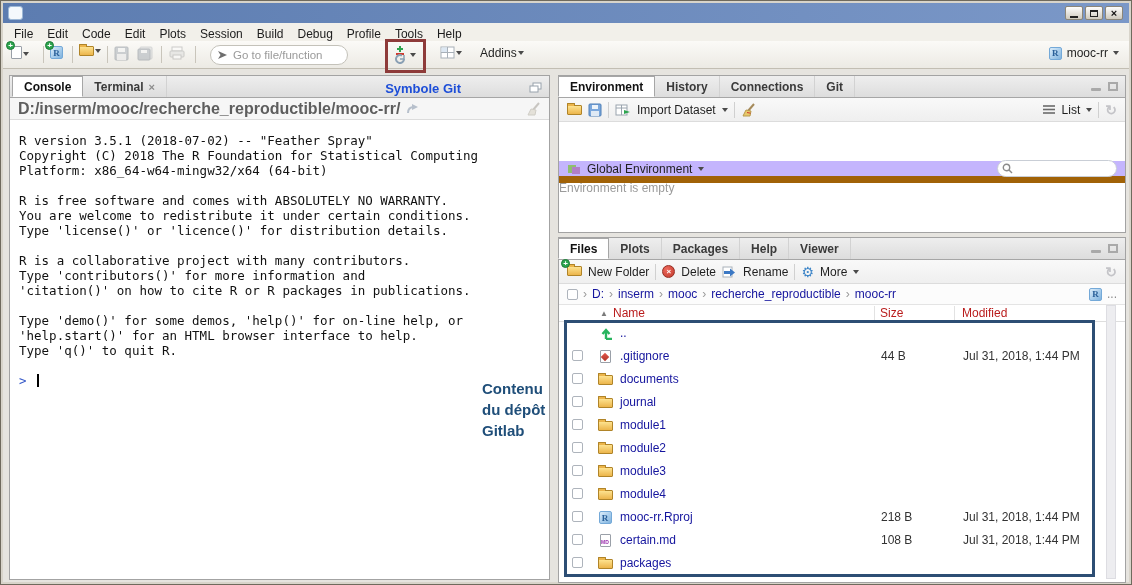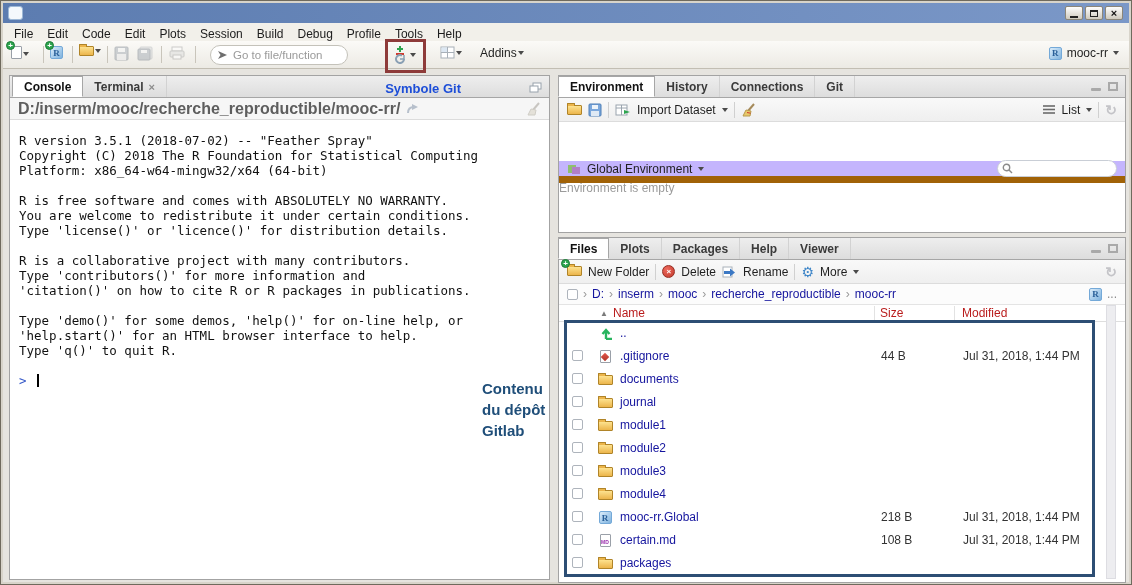--- a/index.html
+++ b/index.html
@@ -503,21 +503,21 @@
         <span class="fic">
             <span class="folder"></span>
           </span>
         <a class="fname">module4</a>
       </div>
       <div class="frow" style="top:184px">
         <span class="cb"></span>
         <span class="fic">
             <span class="rcube"></span>
           </span>
-        <a class="fname">mooc-rr.Global</a>
+        <a class="fname">mooc-rr.Rproj</a>
         <span class="fsize">218 B</span>
         <span class="fmod">Jul 31, 2018, 1:44 PM</span>
       </div>
       <div class="frow" style="top:207px">
         <span class="cb"></span>
         <span class="fic">
             <span class="icon-doc md"></span>
           </span>
         <a class="fname">certain.md</a>
         <span class="fsize">108 B</span>

